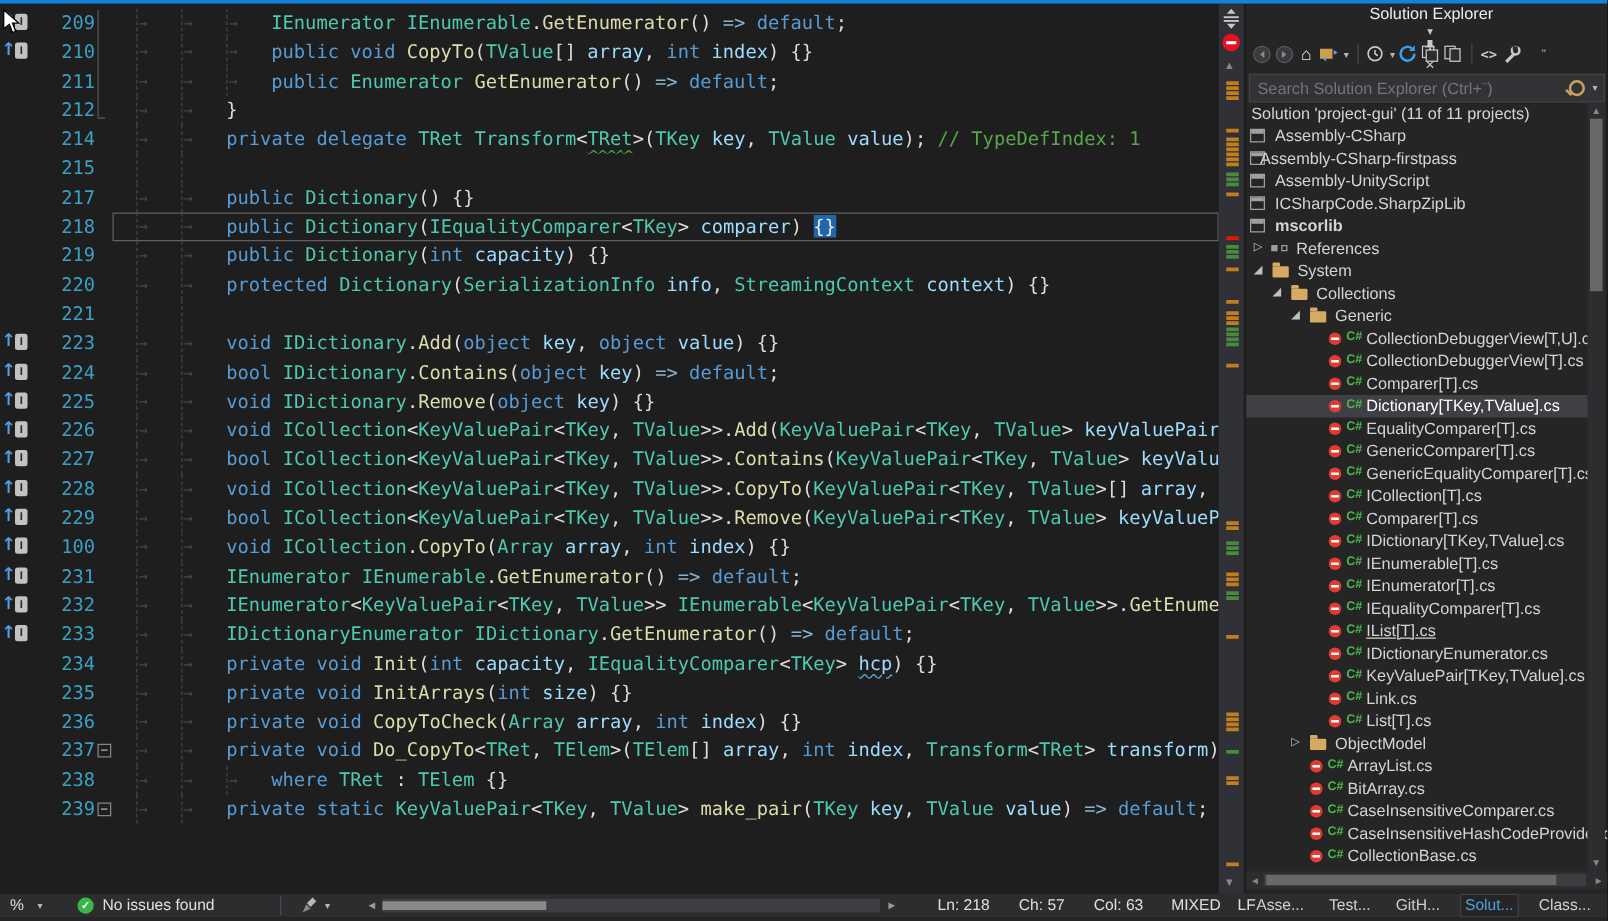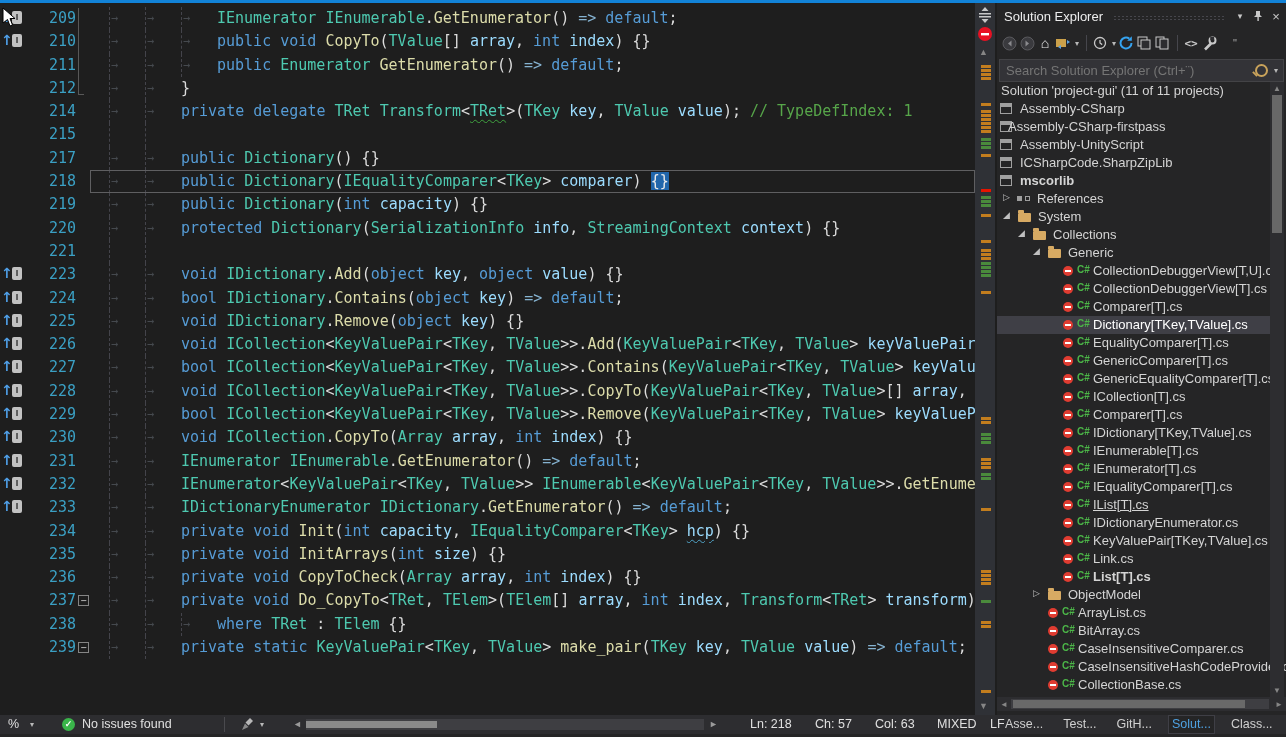--- a/index.html
+++ b/index.html
@@ -37,21 +37,21 @@
   #anno{position:absolute;left:975px;top:3px;width:20px;height:712px;background:#2f3136;}
   #anno .splitter{position:absolute;left:2px;top:3px;}
   #anno .readonly{position:absolute;left:2px;top:23px;}
   #anno .up{position:absolute;left:4px;top:44px;color:#868686;font-size:9px;}
   #anno .down{position:absolute;left:4px;top:698px;color:#868686;font-size:9px;}
   .mark{position:absolute;left:6px;width:10px;height:3px;}
 
   
   #se{position:absolute;left:997px;top:3px;width:289px;height:712px;background:#252526;color:#d4d4d4;}
   .se-title{position:absolute;left:0;top:0;right:0;height:26px;display:flex;align-items:center;padding-left:7px;
-            font-size:13px;color:#ededed;}
+            font-size:13px;color:#ededed;flex-direction:column;}
   .se-grip{flex:1;height:5px;margin:2px 8px 0 10px;
            background-image:radial-gradient(#46464c 1px, transparent 1px);background-size:4px 3px;}
   .tbtn{display:inline-flex;align-items:center;justify-content:center;width:16px;height:16px;margin-right:2px;color:#c8c8c8;}
   .se-toolbar{position:absolute;left:4px;top:27px;right:2px;height:26px;display:flex;align-items:center;}
   .tsep{width:1px;height:16px;background:#46464c;margin:0 5px;}
   .caret{color:#b8b8b8;font-size:8px;margin:0 2px;}
   .se-search{position:absolute;left:2px;top:56px;width:283px;height:21px;background:#333337;border:1px solid #434346;
              display:flex;align-items:center;}
   .se-search input{flex:1;background:transparent;border:0;outline:0;color:#9a9a9a;font-size:13px;padding:0 6px;
                    font-family:"Liberation Sans",sans-serif;}
@@ -235,21 +235,21 @@
           </div>
           <div class="lnum">229</div>
           <div class="foldc"></div>
           <div class="code"><span class="iunit">→</span><span class="iunit">→</span><span class="tk-k">bool</span><span class="tk-d"> </span><span class="tk-t">ICollection</span><span class="tk-d">&lt;</span><span class="tk-t">KeyValuePair</span><span class="tk-d">&lt;</span><span class="tk-t">TKey</span><span class="tk-d">, </span><span class="tk-t">TValue</span><span class="tk-d">&gt;&gt;.</span><span class="tk-m">Remove</span><span class="tk-d">(</span><span class="tk-t">KeyValuePair</span><span class="tk-d">&lt;</span><span class="tk-t">TKey</span><span class="tk-d">, </span><span class="tk-t">TValue</span><span class="tk-d">&gt; </span><span class="tk-p">keyValuePair</span></div>
         </div>
         <div class="line">
           <div class="glyph">
             <span class="ga">↑</span>
             <span class="gb">I</span>
           </div>
-          <div class="lnum">230</div>
+          <div class="lnum">100</div>
           <div class="foldc"></div>
           <div class="code"><span class="iunit">→</span><span class="iunit">→</span><span class="tk-k">void</span><span class="tk-d"> </span><span class="tk-t">ICollection</span><span class="tk-d">.</span><span class="tk-m">CopyTo</span><span class="tk-d">(</span><span class="tk-t">Array</span><span class="tk-d"> </span><span class="tk-p">array</span><span class="tk-d">, </span><span class="tk-k">int</span><span class="tk-d"> </span><span class="tk-p">index</span><span class="tk-d">) {}</span></div>
         </div>
         <div class="line">
           <div class="glyph">
             <span class="ga">↑</span>
             <span class="gb">I</span>
           </div>
           <div class="lnum">231</div>
           <div class="foldc"></div>
@@ -594,21 +594,21 @@
           <span class="tlabel" style="left: 96px;">KeyValuePair[TKey,TValue].cs</span>
         </div>
         <div class="trow">
           <span class="ico-lock" style="left: 66px;"></span>
           <span class="ico-cs" style="left: 80px;">C#</span>
           <span class="tlabel" style="left: 96px;">Link.cs</span>
         </div>
         <div class="trow">
           <span class="ico-lock" style="left: 66px;"></span>
           <span class="ico-cs" style="left: 80px;">C#</span>
-          <span class="tlabel" style="left: 96px; font-weight: bold;">List[T].cs</span>
+          <span class="tlabel" style="left: 96px;">List[T].cs</span>
         </div>
         <div class="trow">
           <span class="texp" style="left: 36px;">▷</span>
           <span class="ico-folder" style="left: 51px;"></span>
           <span class="tlabel" style="left: 71px;">ObjectModel</span>
         </div>
         <div class="trow">
           <span class="ico-lock" style="left: 51px;"></span>
           <span class="ico-cs" style="left: 65px;">C#</span>
           <span class="tlabel" style="left: 81px;">ArrayList.cs</span>

